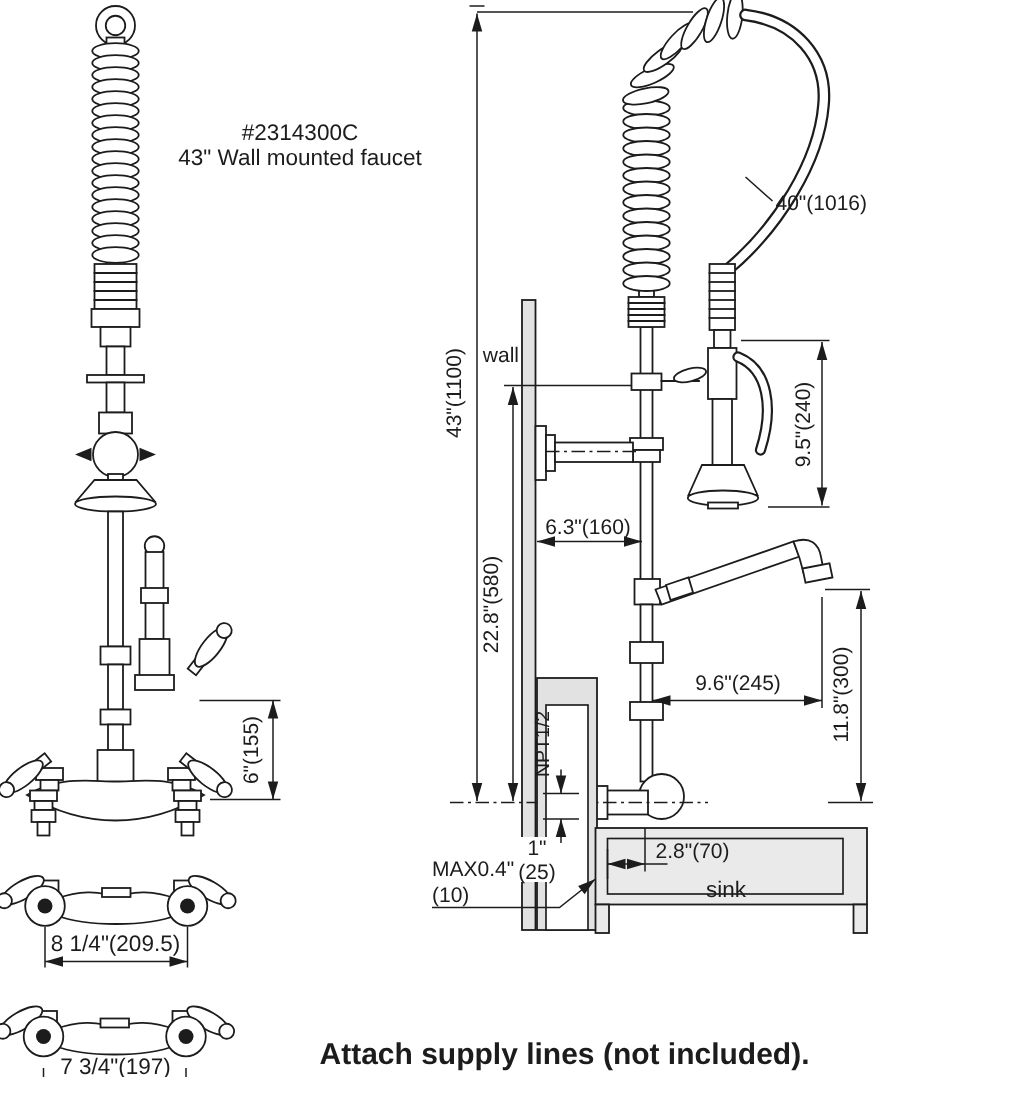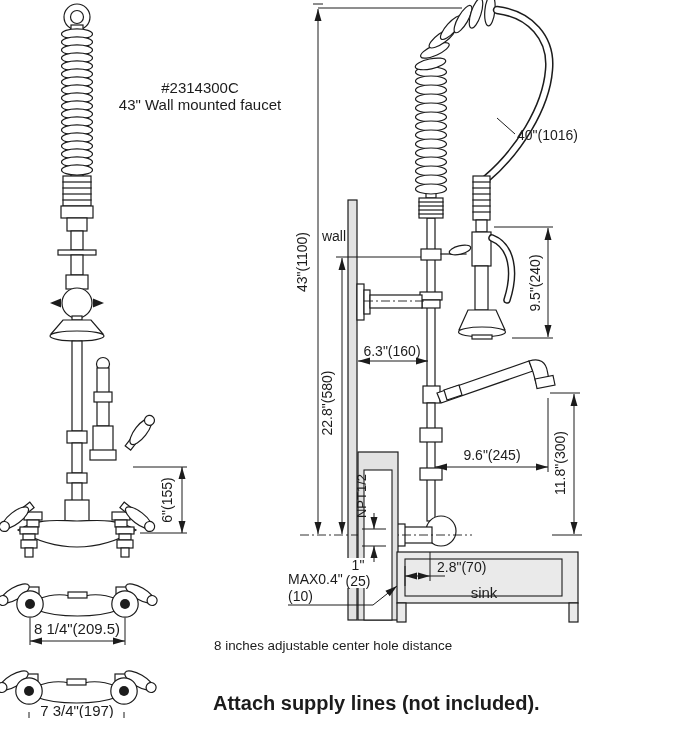--- a/index.html
+++ b/index.html
@@ -374,17 +374,16 @@
     <g>
       <line x1="550" y1="393" x2="580" y2="393" class="dim"></line>
       <line x1="552" y1="535" x2="582" y2="535" class="dim"></line>
       <line x1="574" y1="394" x2="574" y2="534" class="dim" marker-start="url(#ar)" marker-end="url(#ar)"></line>
       <text class="t mid" transform="rotate(-90 565 463)" x="565" y="463">11.8"(300)</text>
     </g>
   </g>
 </svg>
 
 <div class="notes">
-  <div>8 inches adjustable center hole distance</div>
 </div>
 <div class="attach">Attach supply lines (not included).</div>
 
 </div>
 
 </body></html>

